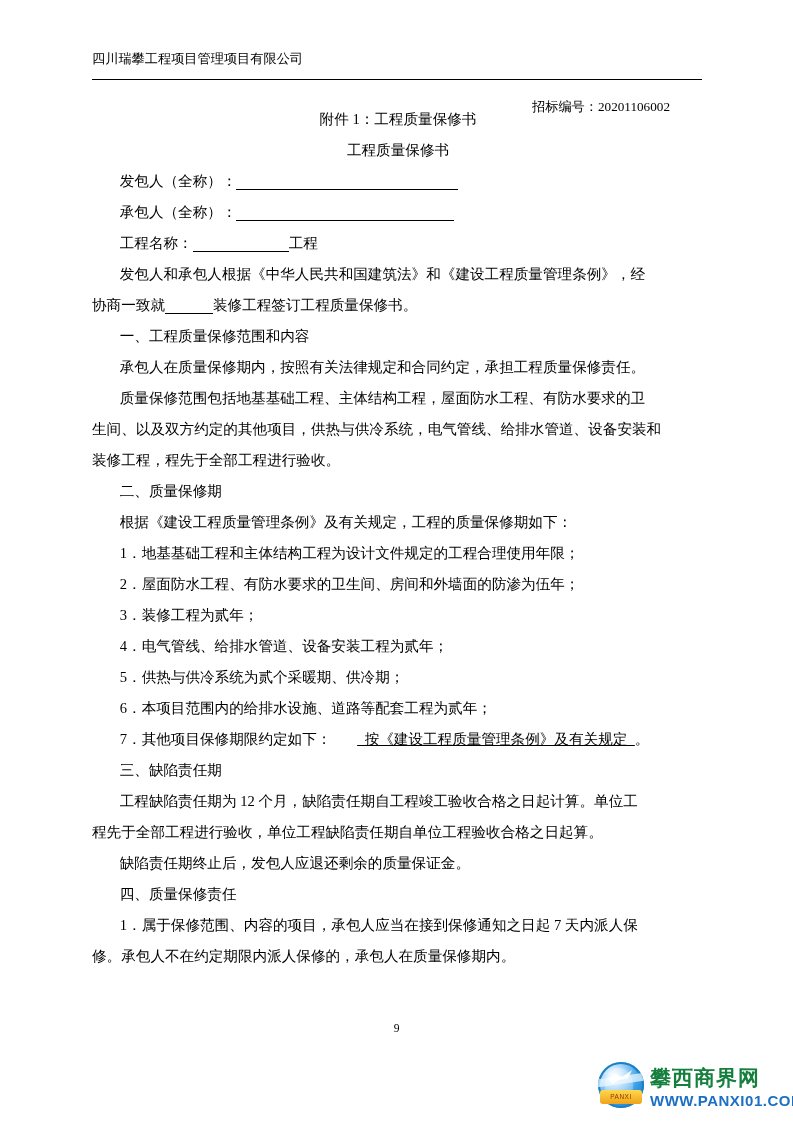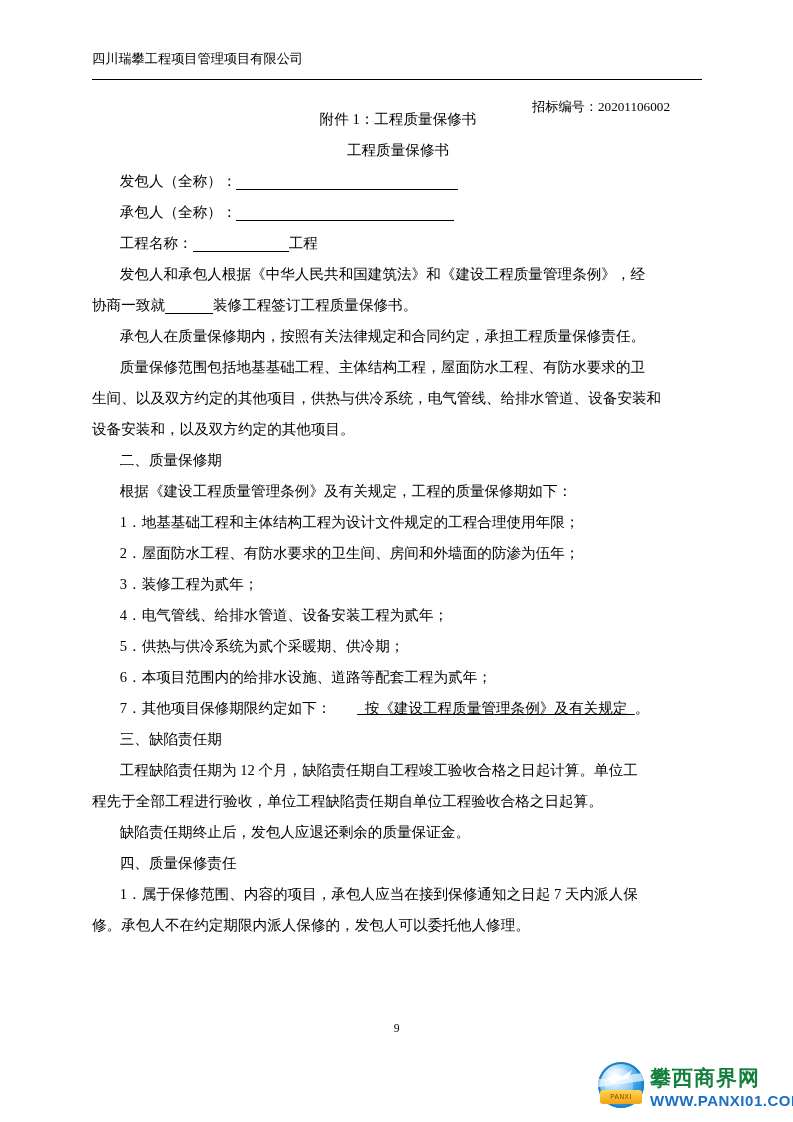--- a/index.html
+++ b/index.html
@@ -209,45 +209,46 @@
 
     <div class="para">
       <span>工程名称：</span><span class="blank-mid"></span><span>工程</span>
     </div>
 
     <div class="para">发包人和承包人根据《中华人民共和国建筑法》和《建设工程质量管理条例》，经</div>
     <div class="noindent">
       <span>协商一致就</span><span class="blank-short"></span><span>装修工程签订工程质量保修书。</span>
     </div>
 
+    <div class="para">一、工程质量保修范围和内容</div>
     <div class="para">承包人在质量保修期内，按照有关法律规定和合同约定，承担工程质量保修责任。</div>
     <div class="para">质量保修范围包括地基基础工程、主体结构工程，屋面防水工程、有防水要求的卫</div>
     <div class="noindent">生间、以及双方约定的其他项目，供热与供冷系统，电气管线、给排水管道、设备安装和</div>
-    <div class="noindent">设备安装和，以及双方约定的其他项目。</div>
+    <div class="noindent">装修工程，程先于全部工程进行验收。</div>
 
     <div class="para">二、质量保修期</div>
     <div class="para">根据《建设工程质量管理条例》及有关规定，工程的质量保修期如下：</div>
     <div class="para">1．地基基础工程和主体结构工程为设计文件规定的工程合理使用年限；</div>
     <div class="para">2．屋面防水工程、有防水要求的卫生间、房间和外墙面的防渗为伍年；</div>
     <div class="para">3．装修工程为贰年；</div>
     <div class="para">4．电气管线、给排水管道、设备安装工程为贰年；</div>
     <div class="para">5．供热与供冷系统为贰个采暖期、供冷期；</div>
     <div class="para">6．本项目范围内的给排水设施、道路等配套工程为贰年；</div>
     <div class="para">
       <span>7．其他项目保修期限约定如下：</span><span class="uline sp-l">_按《建设工程质量管理条例》及有关规定_</span><span>。</span>
     </div>
 
     <div class="para">三、缺陷责任期</div>
     <div class="para">工程缺陷责任期为 12 个月，缺陷责任期自工程竣工验收合格之日起计算。单位工</div>
     <div class="noindent">程先于全部工程进行验收，单位工程缺陷责任期自单位工程验收合格之日起算。</div>
     <div class="para">缺陷责任期终止后，发包人应退还剩余的质量保证金。</div>
 
     <div class="para">四、质量保修责任</div>
     <div class="para">1．属于保修范围、内容的项目，承包人应当在接到保修通知之日起 7 天内派人保</div>
-    <div class="noindent">修。承包人不在约定期限内派人保修的，发包人可以委托他人修理。</div>
+    <div class="noindent">修。承包人不在约定期限内派人保修的，承包人在质量保修期内。</div>
 
   </div>
 
   <div class="page-num">9</div>
 
   <div class="watermark">
     <div class="wm-globe">
       <div class="wm-bird"></div>
     </div>
     <div class="wm-ribbon">PANXI</div>

